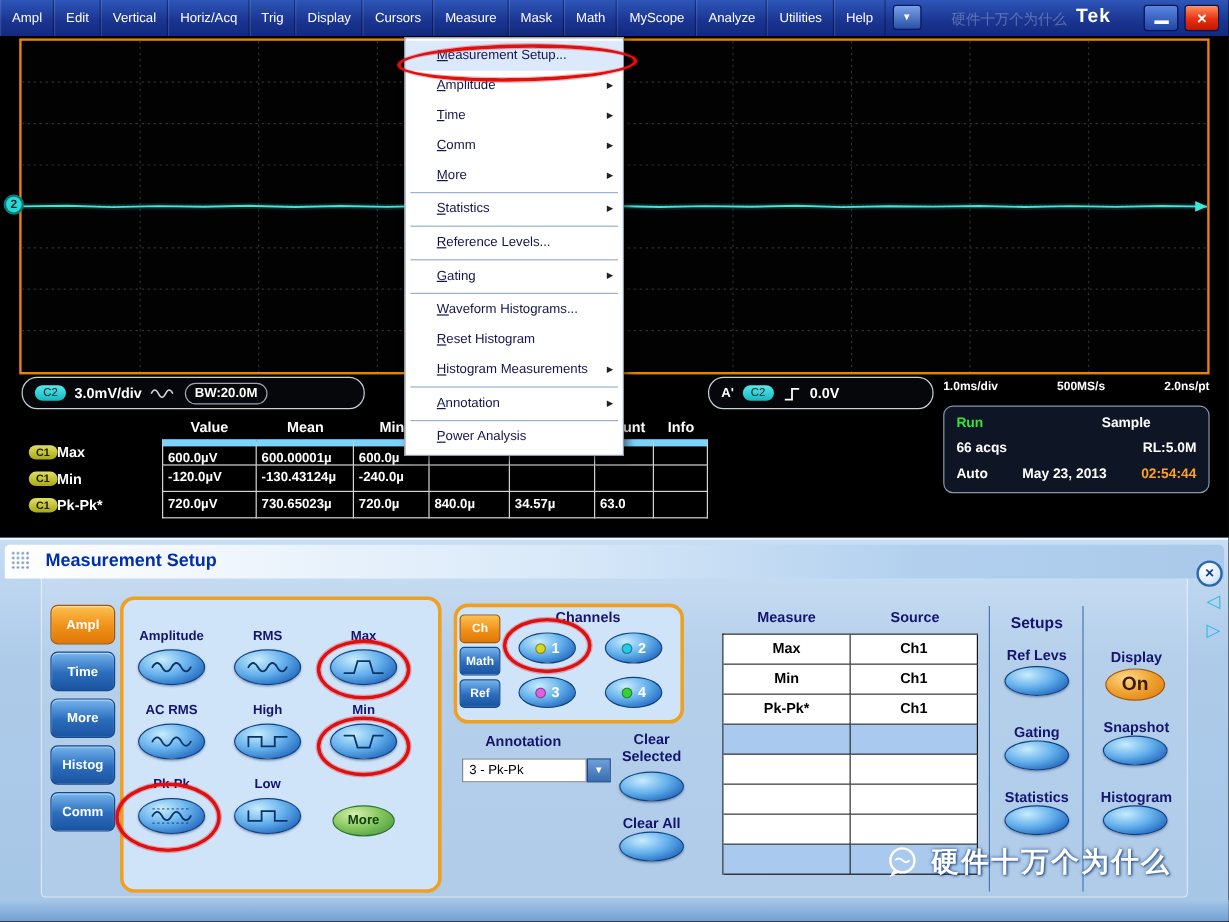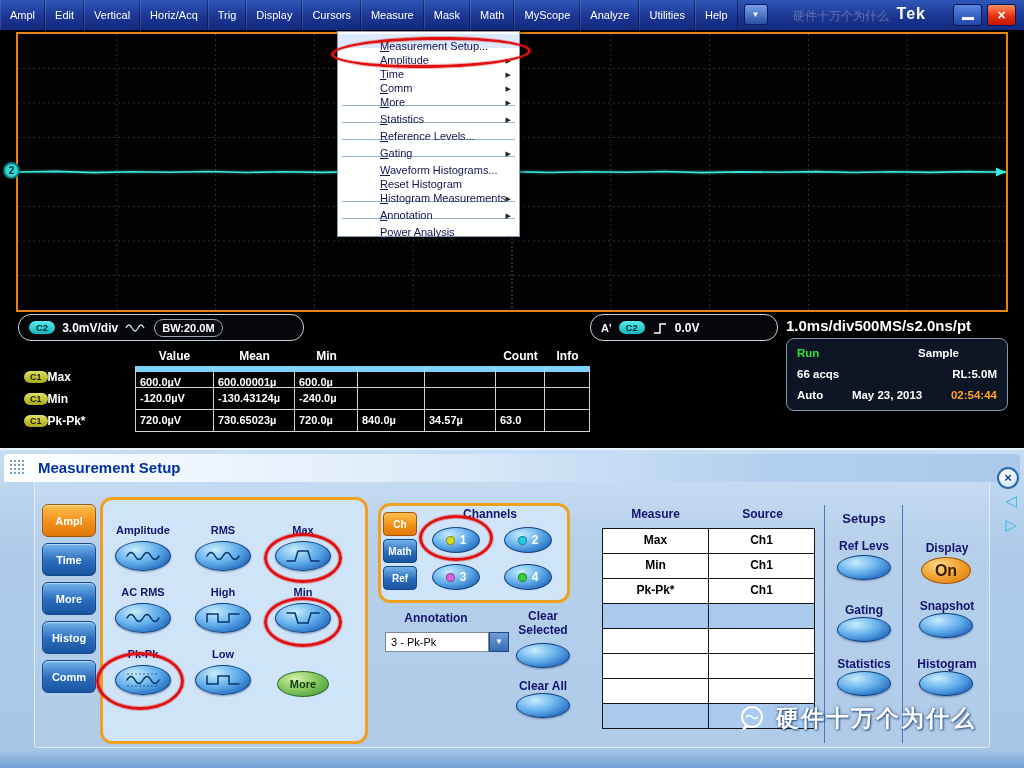--- a/index.html
+++ b/index.html
@@ -26,38 +26,38 @@
   .scope { position:absolute; left:16px; top:32px; width:992px; height:280px;
     background:#020202; border:2px solid #e8820c; z-index:5; }
   .trace-badge { position:absolute; left:3px; top:162px; width:17px; height:17px; border-radius:50%;
     background:#2cd8d4; border:2px solid #0a7a78; color:#03282a; font-size:10px; font-weight:bold;
     text-align:center; line-height:13px; z-index:8; }
 
   
   .ddmenu { position:absolute; left:337px; top:31px; width:183px; background:#fff;
     border:1px solid #8a9ab0; box-shadow:3px 3px 7px rgba(0,0,0,.5); z-index:40;
     padding:2px 0; font-size:11px; color:#141450; }
-  .menu-item { height:14px; line-height:25px; padding-left:42px; position:relative; white-space:nowrap; }
+  .menu-item { height:25px; line-height:25px; padding-left:26px; position:relative; white-space:nowrap; }
   .menu-item.hi { background:#dcE9fb; }
   .mi-arrow { position:absolute; right:8px; top:0; font-size:7px; color:#222; }
   .menu-sep { height:1px; background:#9ab0cc; margin:1px 4px; }
 
   
   .readbox { position:absolute; top:314px; height:27px; border:1.5px solid #c8d0d8; border-radius:13px;
     background:#05070a; display:flex; align-items:center; gap:7px; padding:0 10px; z-index:6;
     color:#fff; font-weight:bold; font-size:12px; }
   .readL { left:18px; width:286px; }
   .readT { left:590px; width:188px; }
   .pillc2 { background:linear-gradient(#5ae8ec,#14b8c0); color:#002a2c; font-size:9.5px;
-    font-weight:bold; border-radius:8px; padding:1px 7px; }
+    font-weight:normal; border-radius:8px; padding:1px 7px; }
   .pillc1 { display:inline-block; background:linear-gradient(#e0e060,#a8a818); color:#1c1c00;
     font-size:9px; font-weight:bold; border-radius:7px; padding:1px 6px; }
   .bwbox { border:1px solid #9aa4ae; border-radius:9px; padding:0 7px; font-size:11px; line-height:16px; }
   .tbrow { position:absolute; left:786px; top:317px; width:222px; display:flex;
-    justify-content:flex-start; color:#fff; font-weight:bold; font-size:15px; z-index:6; }
+    justify-content:space-between; color:#fff; font-weight:bold; font-size:10px; z-index:6; }
 
   .acqpanel { position:absolute; left:786px; top:338px; width:222px; height:73px; background:#0e1524;
     border:1.5px solid #8898a8; border-radius:8px; z-index:6; padding:4px 10px; color:#fff;
     font-size:11.5px; font-weight:bold; }
   .acqrow { display:flex; justify-content:space-between; line-height:21px; }
   .run { color:#33e633; }
   .clock { color:#ffa128; }
 
   
   .results { position:absolute; left:16px; top:346px; z-index:6; }

